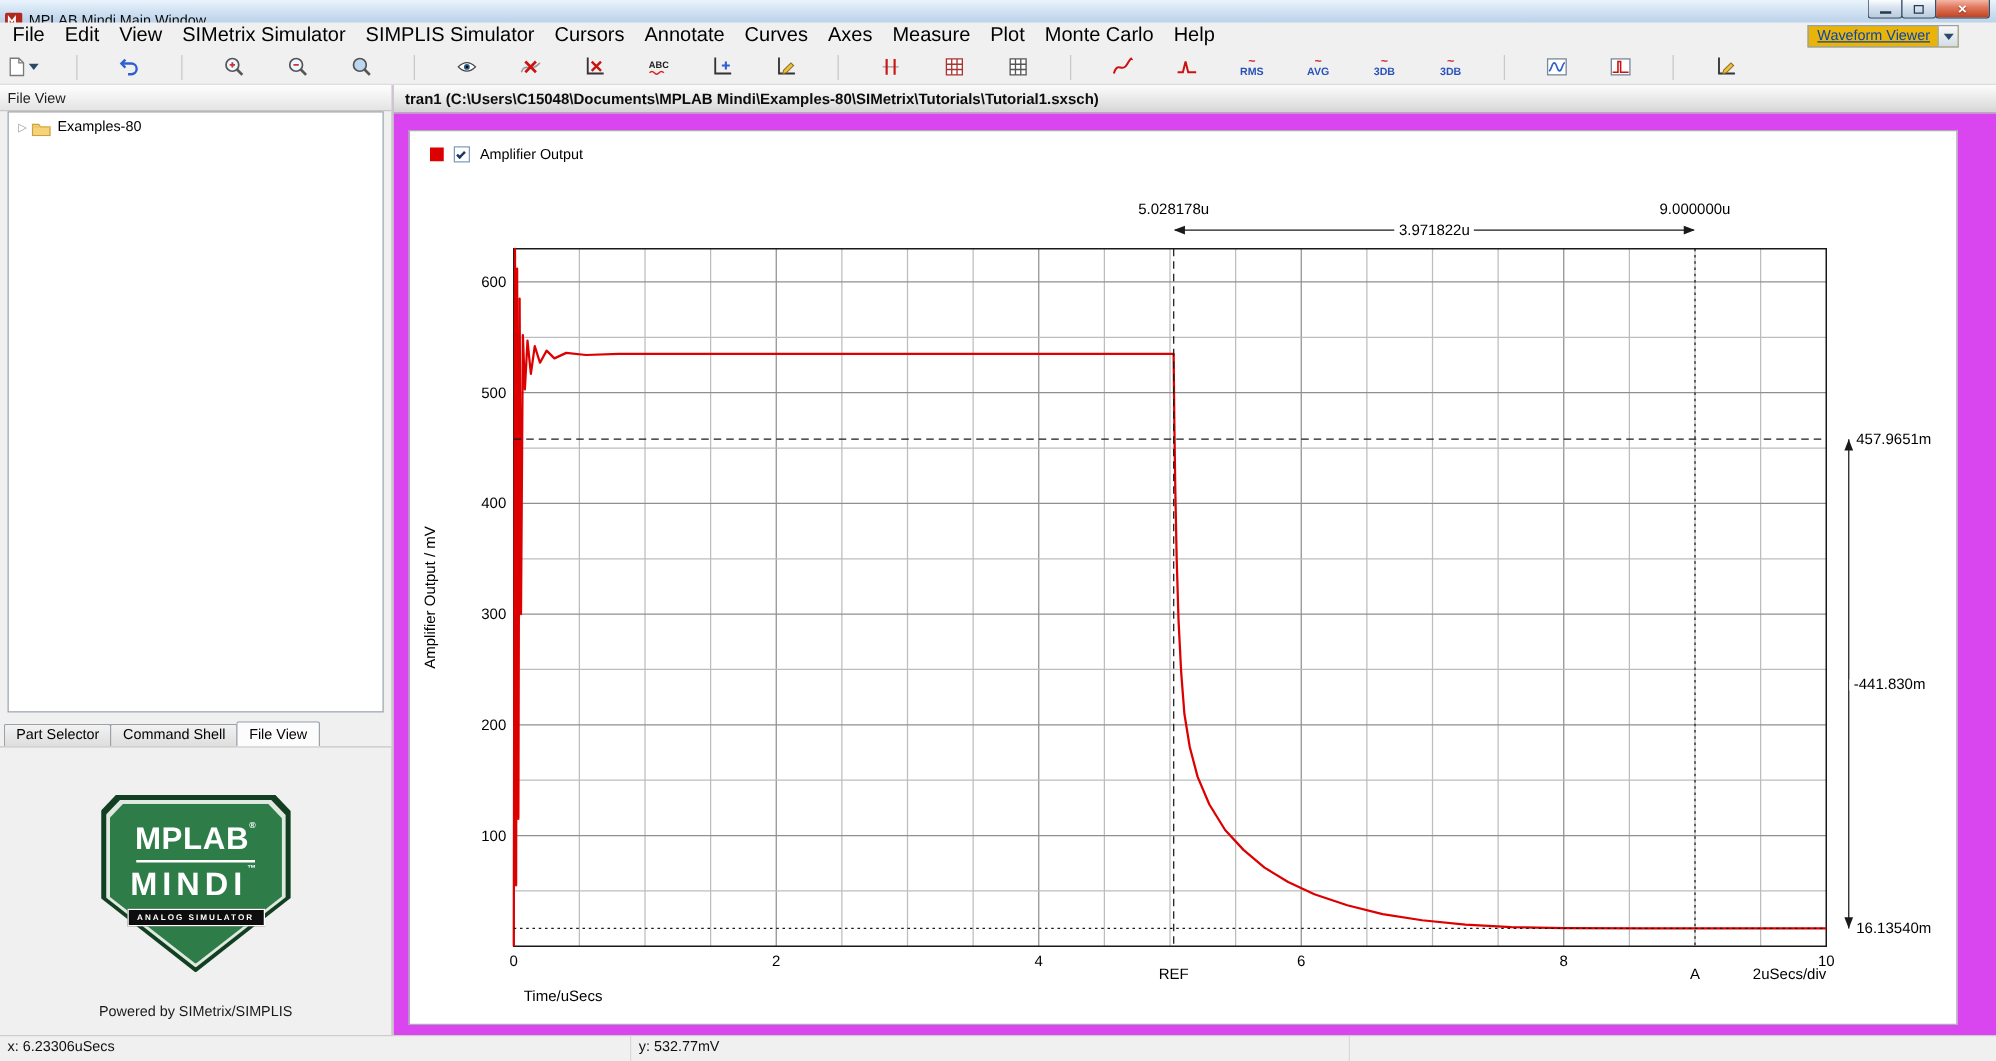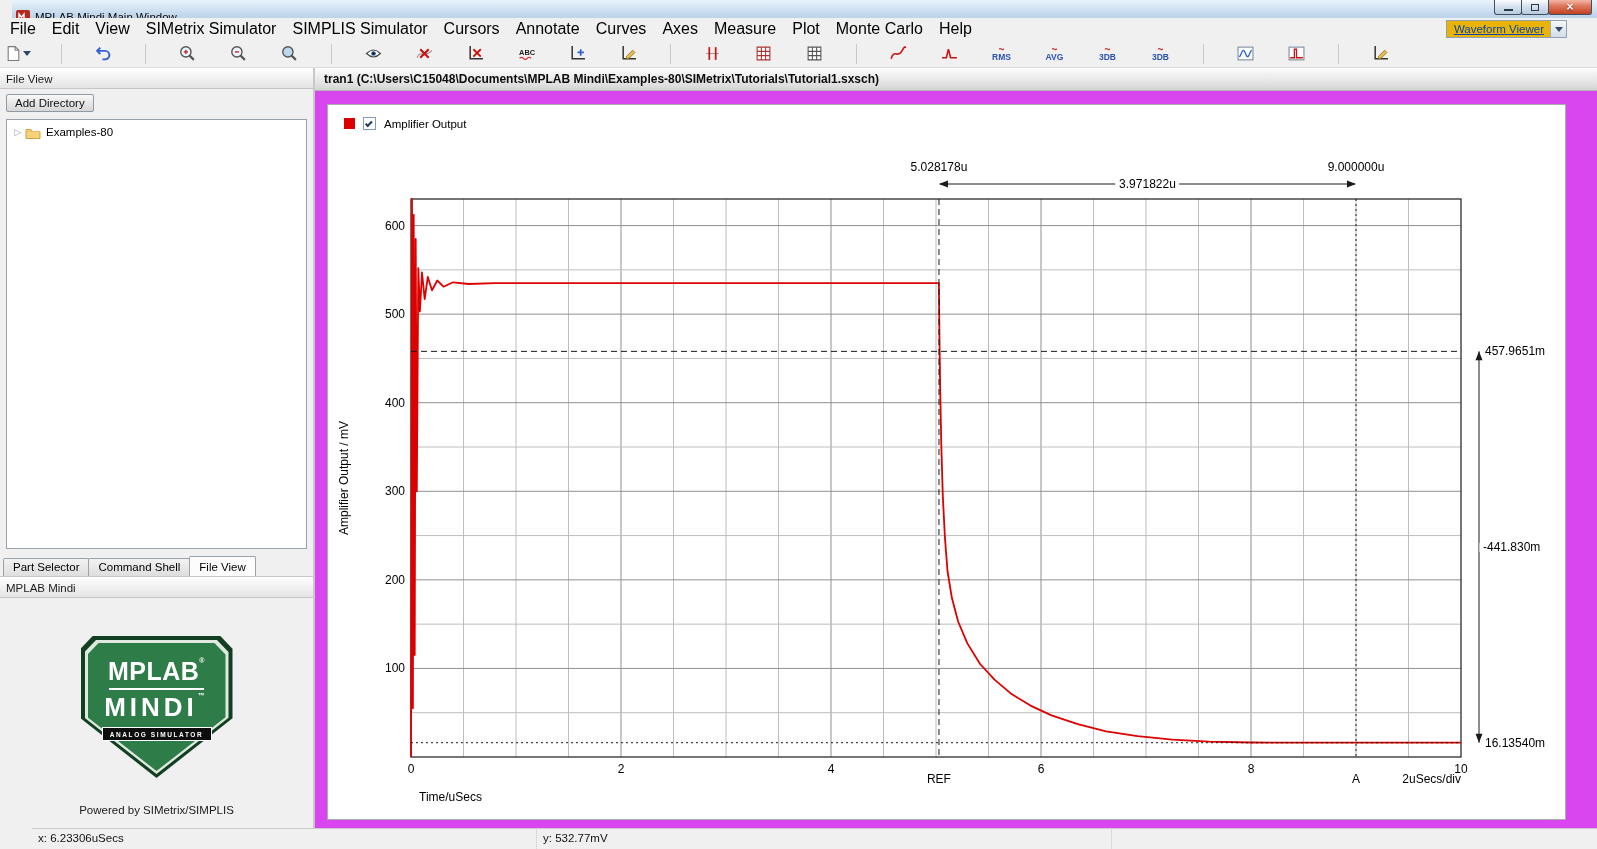--- a/index.html
+++ b/index.html
@@ -5,21 +5,21 @@
   * { box-sizing: border-box; }
   html,body{margin:0;padding:0;}
   body{
     width:1597px;height:849px;position:relative;overflow:hidden;
     font-family:"Liberation Sans","DejaVu Sans",sans-serif;font-size:12px;
     background:#f0f0f0;color:#000;
   }
   
   .titlebar{position:absolute;left:0;top:0;right:0;height:34px;
     background:linear-gradient(#e9f3fc,#c2d7ec 45%,#a4c0dc);
-    border-bottom:1px solid #6d8aa5;display:flex;align-items:center;padding-left:4px;margin-left:12px;}
+    border-bottom:1px solid #6d8aa5;display:flex;align-items:center;padding-left:4px;}
   .title-text{font-size:11.5px;color:#0a0a0a;margin-left:5px;}
   .win-controls{position:absolute;right:5px;top:0;display:flex;}
   .win-btn{width:28px;height:15px;border:1px solid #3c5064;border-top:none;
     display:flex;align-items:center;justify-content:center;
     background:linear-gradient(#fbfdfe,#d6e2ee 45%,#b9cbdd);
     border-radius:0 0 3px 3px;margin-left:-1px;color:#1c2e42;}
   .win-btn .min-glyph{width:9px;height:0;border-bottom:2px solid #27394d;margin-top:5px;}
   .win-btn .max-glyph{width:8px;height:7px;border:1.5px solid #27394d;}
   .win-btn.close{width:44px;background:linear-gradient(#f4b7a7,#e07a60 40%,#c2411f);}
   .win-btn.close .x-glyph{color:#fff;font-weight:bold;font-size:12px;line-height:10px;text-shadow:0 1px 1px #7c2512;}
@@ -86,21 +86,21 @@
   .graph-box{position:absolute;left:12px;top:36px;width:1239px;height:716px;background:#fff;border:1px solid #a9adb2;}
   .legend{position:absolute;left:16px;top:12px;display:flex;align-items:center;gap:8px;}
   .legend-swatch{width:11px;height:11px;background:#dd0000;}
   .legend-check{width:13px;height:13px;background:#fff;border:1px solid #7f9db9;display:flex;align-items:center;justify-content:center;}
   .legend-check i{display:block;width:7px;height:4px;border-left:2px solid #1d3a5f;border-bottom:2px solid #1d3a5f;transform:rotate(-45deg) translate(0,-1px);}
   .legend-label{font-size:11.5px;}
   svg.plot{position:absolute;left:0;top:44px;}
   svg.plot text{font-family:"Liberation Sans","DejaVu Sans",sans-serif;font-size:12px;fill:#000;}
   
   .statusbar{position:absolute;left:0;top:828px;right:0;height:21px;background:#f0f0f0;
-    border-top:1px solid #cdcdcd;display:flex;font-size:11.5px;color:#111;margin-left:32px;}
+    border-top:1px solid #cdcdcd;display:flex;font-size:11.5px;color:#111;}
   .status-seg{padding:3px 6px;border-right:1px solid #d9d9d9;height:100%;white-space:nowrap;overflow:hidden;}
 </style>
 </head>
 <body>
 
 <div class="titlebar">
   <svg width="14" height="14" aria-hidden="true">
     <rect width="14" height="14" rx="2" fill="#b0281e"></rect>
     <path d="M3 10.5V4l2.5 3.2L8 4v6.5" stroke="#fff" stroke-width="1.4" fill="none"></path>
     <circle cx="11" cy="9.5" r="1.6" fill="#2e7d49"></circle>
@@ -284,41 +284,35 @@
         <path d="M3 1v12h12" fill="none" stroke="#333" stroke-width="1.4"></path>
         <path d="M6.5 10.5l5.5-5.5 2 2-5.5 5.5-2.7.7z" fill="#f0c040" stroke="#8a6d1f" stroke-width="0.8"></path>
       </svg>
     </div>
   </div>
 
 <div class="left-panel">
   <div class="dock-title">
     <span>File View</span>
   </div>
-  <div class="add-dir-row">
-    <span class="btn">Add Directory</span>
-  </div>
   <div class="tree">
     <div class="tree-item">
       <span class="tree-arrow">▷</span>
       <svg width="16" height="13" aria-hidden="true">
         <path d="M1 3.5h5l1.5 2H15v7H1z" fill="#f6d27a" stroke="#c9a23e"></path>
         <path d="M1 5.5h14" stroke="#e8bf60"></path>
       </svg>
       <span>Examples-80</span>
     </div>
   </div>
   <div class="lp-tabs">
       <div class="lp-tab">Part Selector</div>
       <div class="lp-tab">Command Shell</div>
       <div class="lp-tab active">File View</div>
     </div>
-  <div class="dock-title">
-    <span>MPLAB Mindi</span>
-  </div>
   <div class="mindi-area">
     <div class="shield">
       <div class="shield-layer shield-l1"></div>
       <div class="shield-layer shield-l2"></div>
       <div class="shield-layer shield-l3"></div>
       <div class="shield-content">
         <div class="s-mplab"><span>MPLAB</span><sup>®</sup></div>
         <div class="s-rule"></div>
         <div class="s-mindi"><span>MINDI</span><sup>™</sup></div>
         <div class="s-banner">ANALOG SIMULATOR</div>

